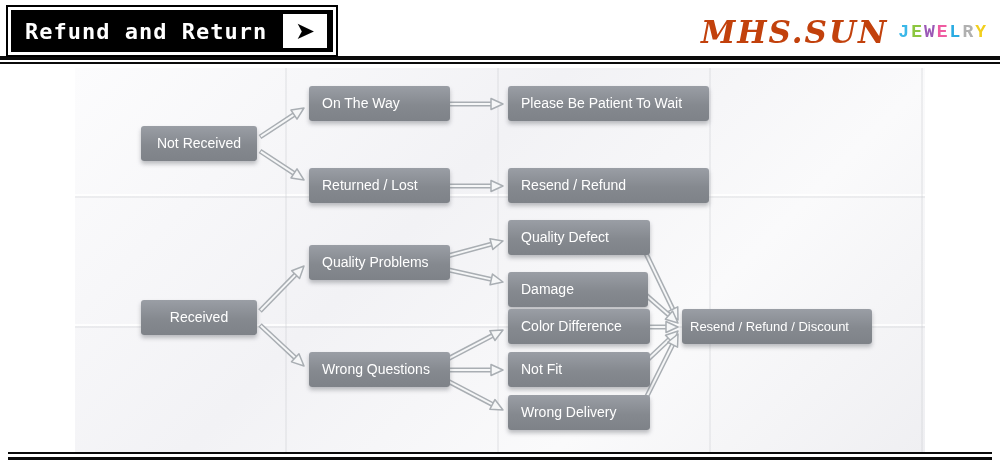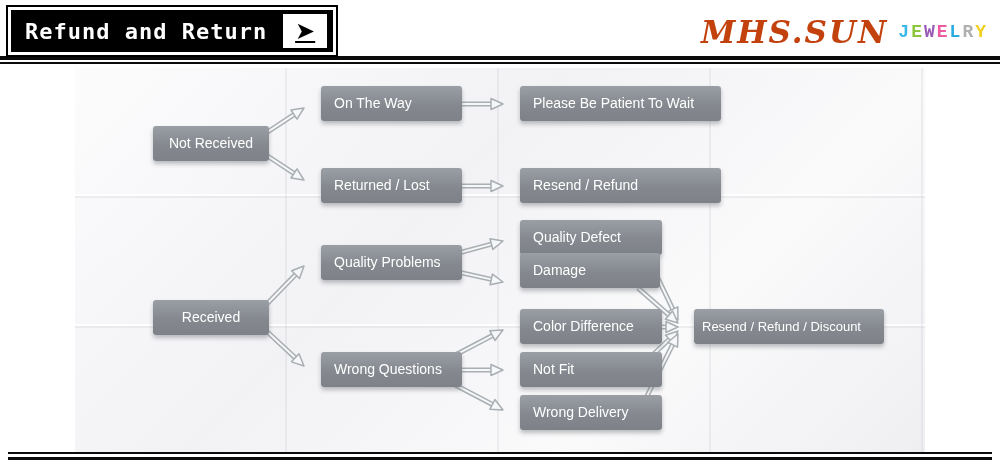--- a/index.html
+++ b/index.html
@@ -4,21 +4,21 @@
 <style>
   html,body{margin:0;padding:0;background:#fff;}
   .page{
     position:relative;width:1000px;height:471px;background:#ffffff;
     overflow:hidden;font-family:"Liberation Sans",sans-serif;
   }
 
   
   .title-box{
     position:absolute;left:6px;top:5px;z-index:3;
-    border:2px solid #000;background:#fff;padding:3px;display:inline-flex;text-decoration:underline;
+    border:2px solid #000;background:#fff;padding:3px;display:inline-flex;
   }
   .title-inner{
     background:#000;display:flex;align-items:center;height:42px;
   }
   .title-text{
     color:#fff;font-family:"DejaVu Sans Mono",monospace;font-weight:bold;
     font-size:22px;letter-spacing:1px;padding:0 16px 0 14px;white-space:nowrap;
   }
   .title-arrow{
     width:44px;height:34px;background:#fff;margin-right:6px;
@@ -59,21 +59,20 @@
   }
   .arrows{position:absolute;left:0;top:0;width:1000px;height:471px;z-index:2;pointer-events:none;}
 
   .node{
     position:absolute;z-index:3;height:35px;line-height:35px;
     padding-left:13px;box-sizing:content-box;
     background:linear-gradient(180deg,#9a9ea5 0%,#85898f 55%,#7e8288 100%);
     color:#fff;font-size:14px;border-radius:3px;white-space:nowrap;
     box-shadow:0 3px 4px rgba(110,114,120,.45);
     text-align:left;
-    margin-left:12px;
   }
   .node--center{text-align:center;padding-left:0;}
   .node--wide{font-size:13px;padding-left:8px;}
 </style>
 </head>
 <body>
 
 <div class="page">
 
   <div class="title-box">
@@ -153,20 +152,20 @@
     </svg>
 
   <div class="node node--center" style="left:141px;top:126px;width:116px;">Not Received</div>
   <div class="node" style="left:309px;top:86px;width:128px;">On The Way</div>
   <div class="node" style="left:508px;top:86px;width:188px;">Please Be Patient To Wait</div>
   <div class="node" style="left:309px;top:168px;width:128px;">Returned / Lost</div>
   <div class="node" style="left:508px;top:168px;width:188px;">Resend / Refund</div>
   <div class="node node--center" style="left:141px;top:300px;width:116px;">Received</div>
   <div class="node" style="left:309px;top:245px;width:128px;">Quality Problems</div>
   <div class="node" style="left:508px;top:220px;width:129px;">Quality Defect</div>
-  <div class="node" style="left:508px;top:253px;width:127px;">Damage</div>
+  <div class="node" style="left:508px;top:272px;width:127px;">Damage</div>
   <div class="node" style="left:309px;top:352px;width:128px;">Wrong Questions</div>
   <div class="node" style="left:508px;top:352px;width:129px;">Not Fit</div>
   <div class="node" style="left:508px;top:309px;width:129px;">Color Difference</div>
   <div class="node" style="left:508px;top:395px;width:129px;">Wrong Delivery</div>
   <div class="node node--wide" style="left:682px;top:309px;width:182px;">Resend / Refund / Discount</div>
 
 </div>
 
 </body></html>

